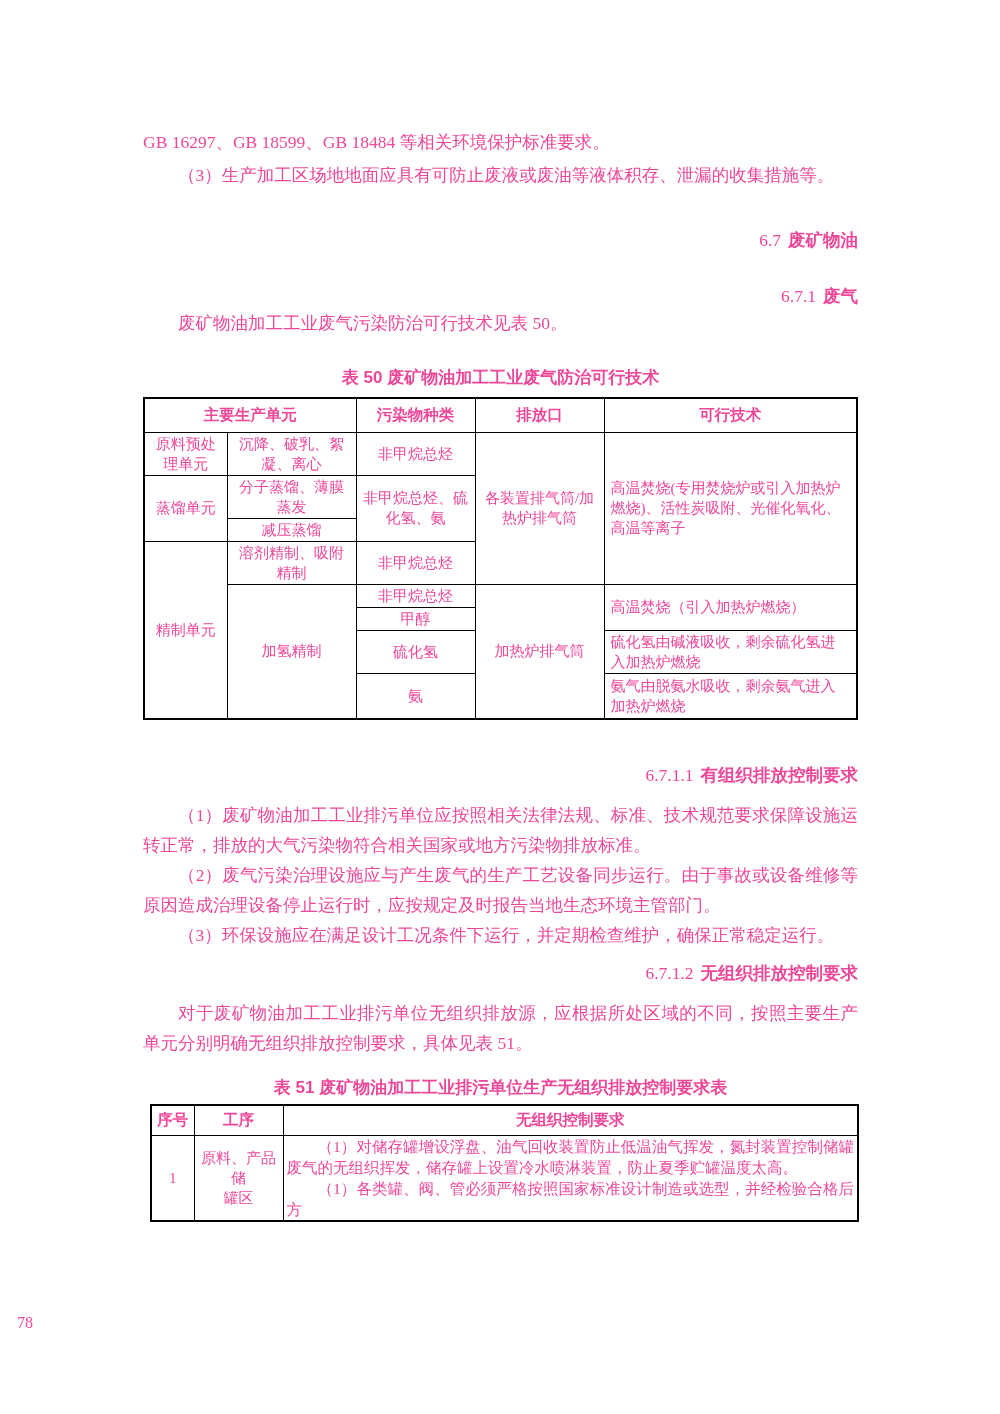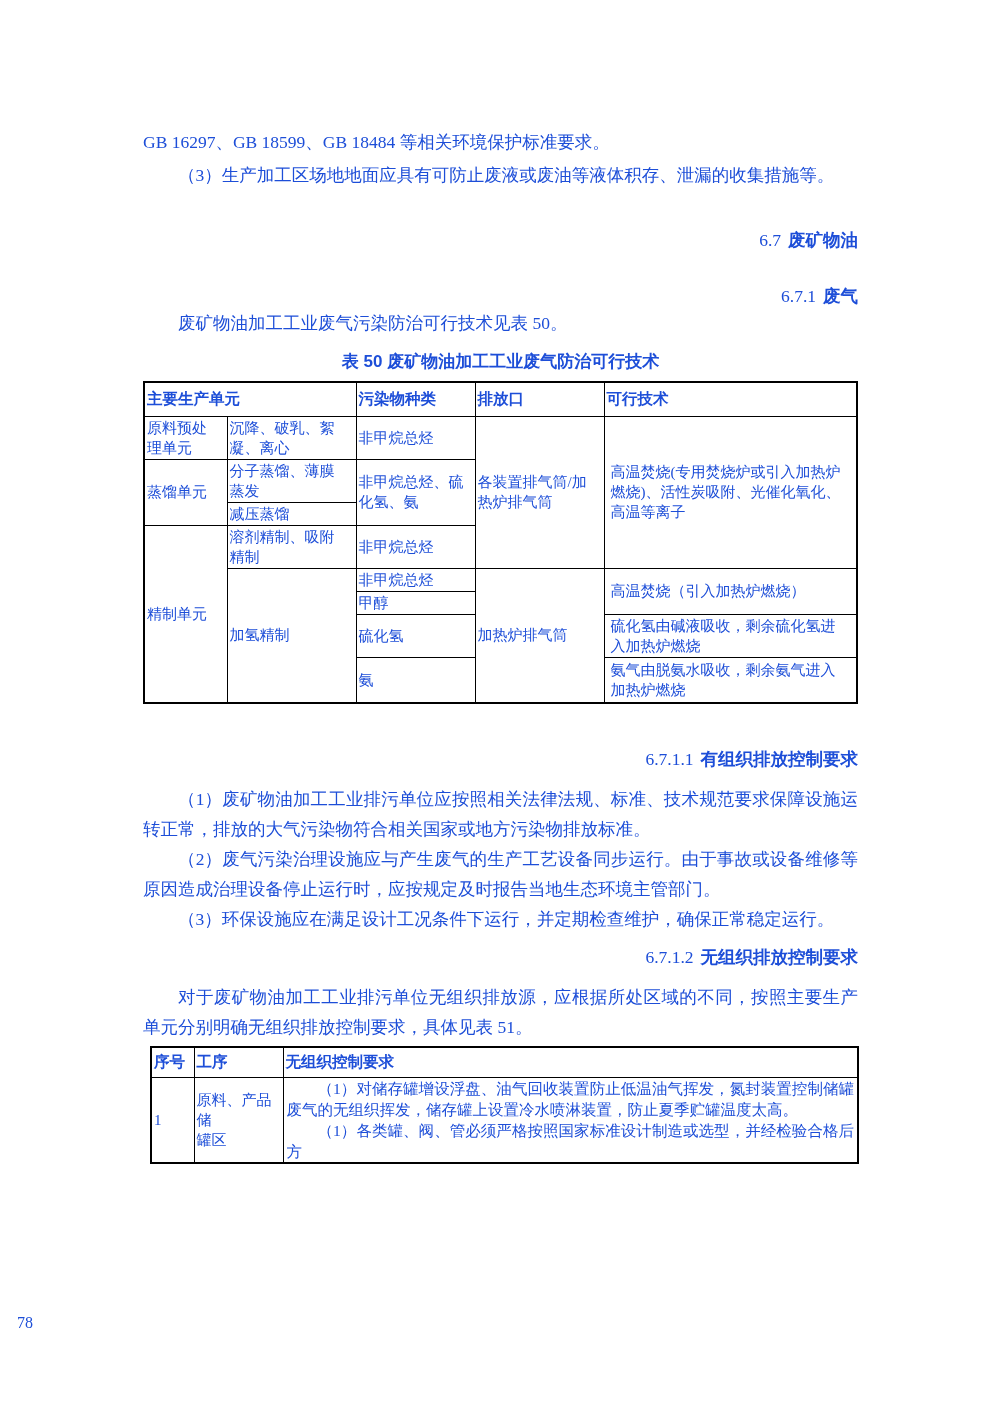--- a/index.html
+++ b/index.html
@@ -3,51 +3,51 @@
 <meta charset="utf-8">
 <style>
   * { margin:0; padding:0; box-sizing:border-box; }
   html,body { background:#9e9e9e; }
   .page {
     position:relative;
     width:1000px; height:1414px;
     background:#ffffff;
     margin:0 auto;
     font-family:"Liberation Serif","DejaVu Serif",serif;
-    color:#1d4ed8;
+    color:#ec4899;
     overflow:hidden;
   }
   .content { position:absolute; left:143px; top:126px; width:715px; }
 
   p.body { font-size:17.5px; line-height:30px; text-align:justify; }
   p.intro { font-size:17.5px; line-height:33px; text-align:justify; }
   .ind { text-indent:2em; }
 
   .hd { font-size:17.5px; line-height:24px; white-space:nowrap;text-align:right; }
   .hd .hnum { font-family:"Liberation Serif","DejaVu Serif",serif; font-weight:normal; margin-right:7px; }
   .hd .htxt { font-family:"Liberation Sans","DejaVu Sans",sans-serif; font-weight:bold; }
   .h-67   { margin-top:36px; }
   .h-671  { margin-top:32px; }
   .h-6711 { margin-top:43px; }
   .h-6712 { margin-top:11px; }
   .p-after-h { margin-top:13px; }
   .p-t50 { }
 
   .tbl-title {
-    margin-top:12px;
+    margin-top:28px;
     text-align:center;
     font-family:"Liberation Sans","DejaVu Sans",sans-serif;
     font-weight:bold;
     font-size:17px; line-height:24px;
   }
 
   table { border-collapse:collapse; table-layout:fixed; }
   td {
     border:1px solid #000;
-    text-align:left; vertical-align:middle;
+    text-align:center; vertical-align:middle;
     font-size:15px; line-height:20px;
     padding:1px 2px;
     overflow:hidden;
   }
   tr.th td {
     font-family:"Liberation Sans","DejaVu Sans",sans-serif;
     font-weight:bold; font-size:15.5px;
   }
   .pre { white-space:pre-line; }
   td.left { text-align:left; padding:1px 6px; }
@@ -155,20 +155,21 @@
     <p class="body ind p-after-h">（1）废矿物油加工工业排污单位应按照相关法律法规、标准、技术规范要求保障设施运转正常，排放的大气污染物符合相关国家或地方污染物排放标准。</p>
     <p class="body ind">（2）废气污染治理设施应与产生废气的生产工艺设备同步运行。由于事故或设备维修等原因造成治理设备停止运行时，应按规定及时报告当地生态环境主管部门。</p>
     <p class="body ind">（3）环保设施应在满足设计工况条件下运行，并定期检查维护，确保正常稳定运行。</p>
 
     <div class="hd h-6712">
       <span class="hnum">6.7.1.2</span><span class="htxt">无组织排放控制要求</span>
     </div>
 
     <p class="body ind p-after-h">对于废矿物油加工工业排污单位无组织排放源，应根据所处区域的不同，按照主要生产单元分别明确无组织排放控制要求，具体见表 51。</p>
 
+    <div class="tbl-title tbl-title-51">表 51 废矿物油加工工业排污单位生产无组织排放控制要求表</div>
 
     <table class="t51">
       <colgroup>
         <col style="width:43px">
           <col style="width:89px">
           <col style="width:575px">
       </colgroup>
       <tbody>
         <tr class="th" style="height:30px">
           <td>序号</td>

